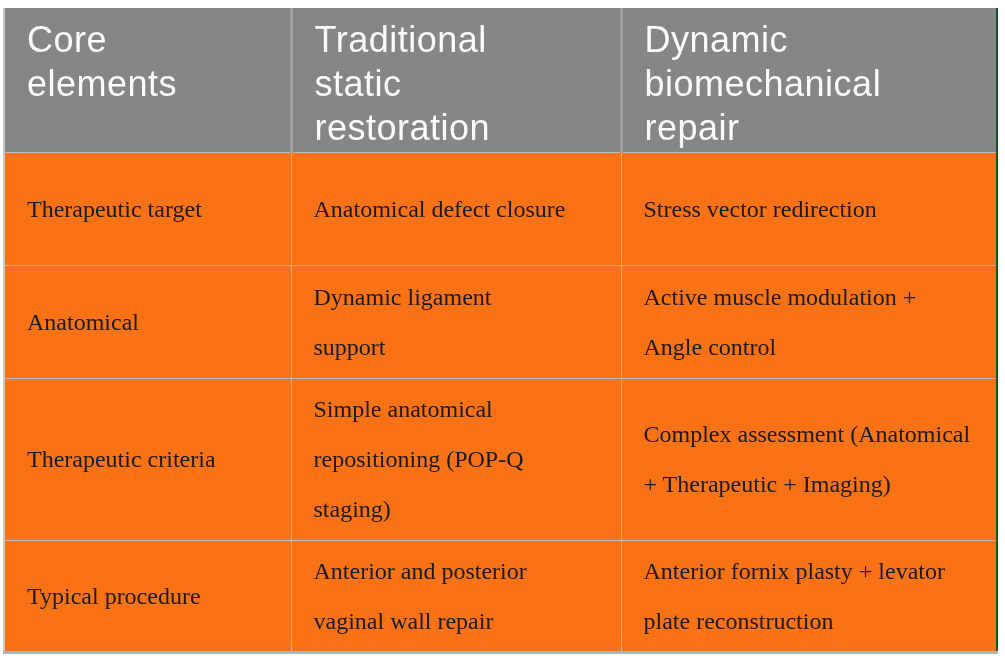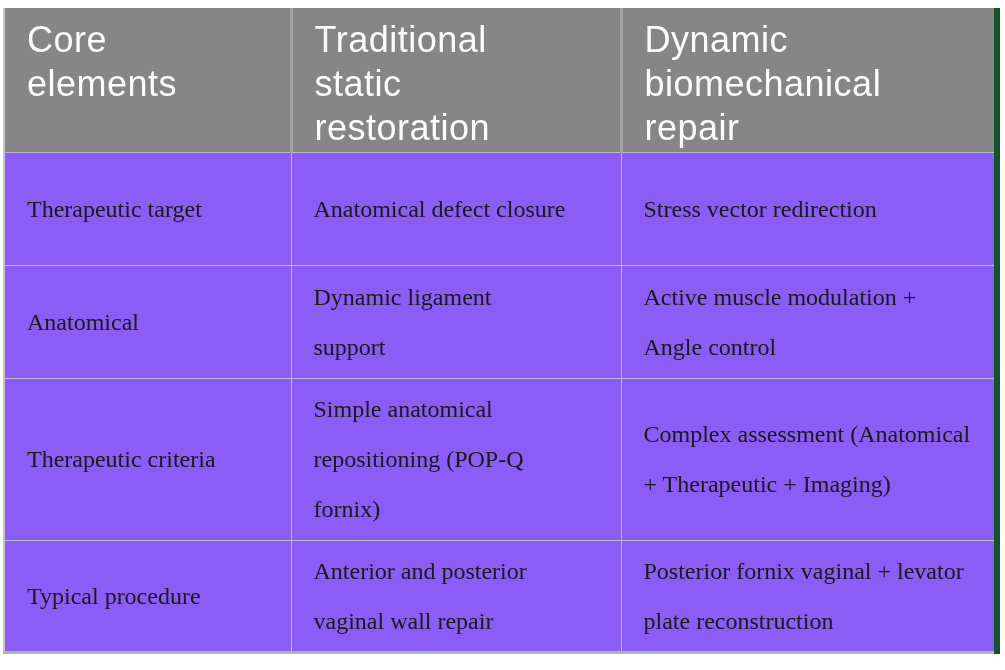--- a/index.html
+++ b/index.html
@@ -16,21 +16,21 @@
   .table-wrap {
     position: absolute;
     left: 3px;
     top: 8px;
   }
   table.comparison {
     border-collapse: collapse;
     table-layout: fixed;
     width: 993px;
     border-left: 2px solid #c6c6c6;
-    border-right: 6px solid #14532d;
+    border-right: 2px solid #14532d;
     border-bottom: 3px solid #b3b3b3;
   }
   col.c1 { width: 287px; }
   col.c2 { width: 330px; }
   col.c3 { width: 376px; }
 
   th {
     background: #868686;
     color: #fbfbfb;
     font-family: "Liberation Sans", sans-serif;
@@ -45,21 +45,21 @@
   th + th {
     border-left: 3px solid #a2a2a2;
     margin-top: 14px;
   }
   th .hwrap { display: block; }
   th.h1 .hwrap { max-width: 200px; }
   th.h2 .hwrap { max-width: 240px; }
   th.h3 .hwrap { max-width: 300px; }
 
   td {
-    background: #8b5cf6;
+    background: #f97316;
     color: #1a1a1a;
     font-family: "Liberation Serif", serif;
     font-size: 24px;
     line-height: 50px;
     text-align: left;
     vertical-align: middle;
     padding: 0 16px 0 22px;
     border: 1px solid #bdbdbd;
   }
   td .bwrap { display: block; }
@@ -116,32 +116,32 @@
         </td>
         <td class="b3">
           <span class="bwrap">Active muscle modulation + Angle control</span>
         </td>
       </tr>
       <tr class="r2">
         <td class="b1">
           <span class="bwrap">Therapeutic criteria</span>
         </td>
         <td class="b2">
-          <span class="bwrap">Simple anatomical repositioning (POP-Q fornix)</span>
+          <span class="bwrap">Simple anatomical repositioning (POP-Q staging)</span>
         </td>
         <td class="b3">
           <span class="bwrap">Complex assessment (Anatomical + Therapeutic + Imaging)</span>
         </td>
       </tr>
       <tr class="r3">
         <td class="b1">
           <span class="bwrap">Typical procedure</span>
         </td>
         <td class="b2">
           <span class="bwrap">Anterior and posterior vaginal wall repair</span>
         </td>
         <td class="b3">
-          <span class="bwrap">Posterior fornix vaginal + levator plate reconstruction</span>
+          <span class="bwrap">Anterior fornix plasty + levator plate reconstruction</span>
         </td>
       </tr>
     </tbody>
   </table>
 </div>
 
 </body></html>

